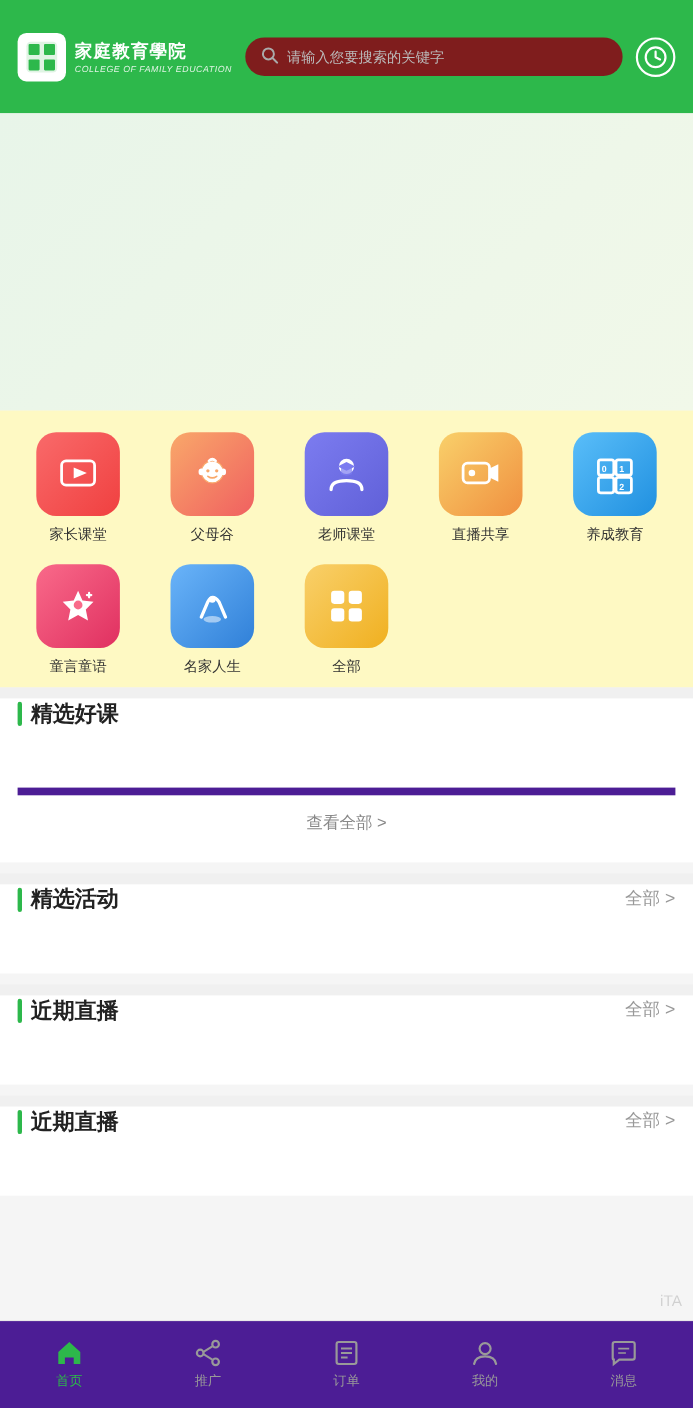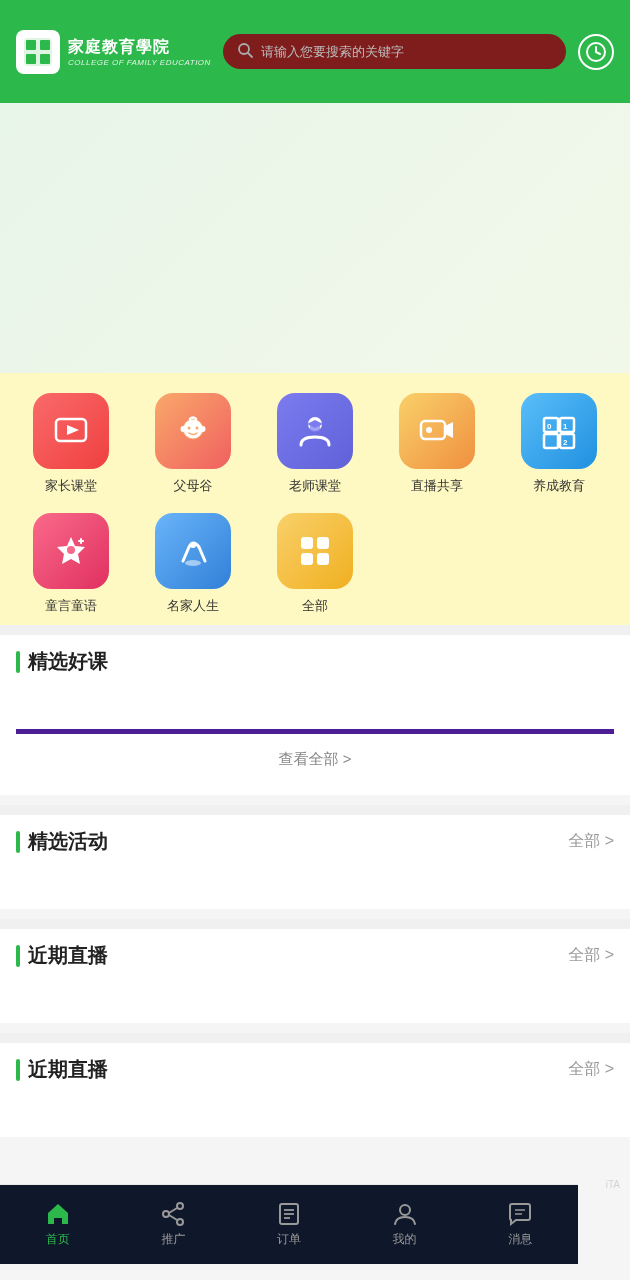--- a/index.html
+++ b/index.html
@@ -149,21 +149,21 @@
 
     
     .divider {
       height: 10px;
       background: #f0f0f0;
     }
 
     
     .section {
       background: white;
-      padding: 13px 16px 10px 16px;
+      padding: 0 16px 10px 16px;
       margin-bottom: 10px;
     }
     .section-header {
       display: flex;
       align-items: center;
       justify-content: space-between;
       margin-bottom: 14px;
     }
     .section-title-wrapper {
       display: flex;
@@ -189,32 +189,32 @@
 
     
     .view-all-btn {
       display: flex;
       align-items: center;
       justify-content: center;
       padding: 16px;
       color: #888;
       font-size: 15px;
       cursor: pointer;
-      border-top: 5px solid #4c1d95;
+      border-top: 7px solid #4c1d95;
       margin-top: 10px;
     }
 
     
     .bottom-nav {
       position: fixed;
-      bottom: 16px;
+      bottom: 0;
       left: 0;
-      width: 578px;
+      width: 630px;
       height: 80px;
-      background: #0f172a;
+      background: #4c1d95;
       border-top: 1px solid #e8e8e8;
       display: flex;
       align-items: center;
     }
     .nav-item {
       flex: 1;
       display: flex;
       flex-direction: column;
       align-items: center;
       justify-content: center;
@@ -497,13 +497,13 @@
     <svg class="msg-svg" viewBox="0 0 26 26" fill="none">
       <path d="M3 5 Q3 3 5 3 L21 3 Q23 3 23 5 L23 17 Q23 19 21 19 L9 19 L4 23 L4 19 Q3 19 3 17 Z" stroke="#999" stroke-width="2"></path>
       <line x1="8" y1="9" x2="18" y2="9" stroke="#999" stroke-width="1.5"></line>
       <line x1="8" y1="13" x2="15" y2="13" stroke="#999" stroke-width="1.5"></line>
     </svg>
     <span class="nav-label">消息</span>
   </div>
 
 </div>
 
-<div style="position:fixed; bottom:90px; right:10px; font-size:10px; color:rgba(0,0,0,0.15); pointer-events:none; z-index:999;">iTA</div>
+<div style="position:fixed; bottom:90px; right:10px; font-size:14px; color:rgba(0,0,0,0.15); pointer-events:none; z-index:999;">iTA</div>
 
 </body></html>

